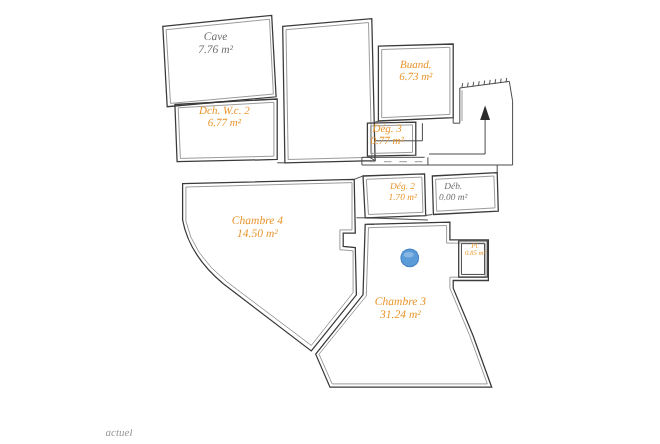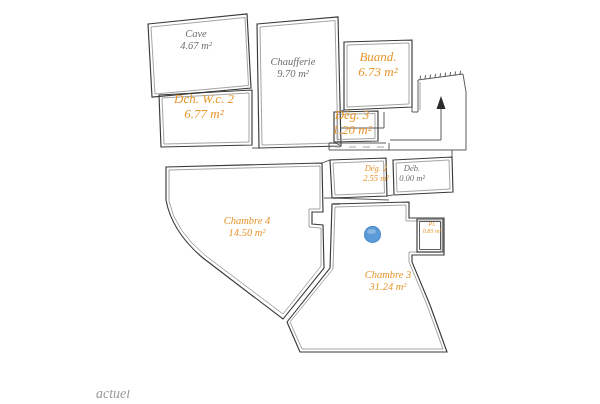--- a/index.html
+++ b/index.html
@@ -64,23 +64,23 @@
   }
   .room-label .lbl-name {
     display: block;
   }
   .room-label .lbl-area {
     display: block;
   }
   .label-gray { color: #6f6f6f; }
   .label-orange { color: #e8962e; }
   .sz-11 { font-size: 10.5px; }
-  .sz-10 { font-size: 13px; }
+  .sz-10 { font-size: 10px; }
   .sz-9  { font-size: 8.5px; }
-  .sz-8  { font-size: 13px; }
+  .sz-8  { font-size: 10px; }
   .sz-7  { font-size: 6.2px; }
   #position-marker {
     position: absolute;
     width: 17px;
     height: 17px;
     border-radius: 50%;
     background: #5b9bd8;
     box-shadow: 0 0 0 1px rgba(60,120,190,0.55) inset;
     pointer-events: none;
   }
@@ -92,21 +92,21 @@
     width: 9px;
     height: 5px;
     border-radius: 50%;
     background: rgba(255,255,255,0.28);
   }
   #footer-caption {
     position: absolute;
     left: 96px;
     top: 390px;
     font-family: "Liberation Serif", "DejaVu Serif", serif;
-    font-size: 14px;
+    font-size: 10px;
     font-style: italic;
     color: #9a9a9a;
     white-space: nowrap;
     overflow: hidden;
     height: 9px;
     line-height: 7px;
   }
 </style>
 </head>
 <body>
@@ -215,64 +215,60 @@
     </g>
 
     <g>
       <path class="wall-faint" d="M 150,380 L 158,380" opacity="0.0"></path>
     </g>
 
   </svg>
 
   <div class="room-label label-gray sz-11" style="left: 196px; top: 40px; transform: translate(-50%, -50%); position: absolute;">
     <span class="lbl-name">Cave</span>
-    <span class="lbl-area">4.67 m²</span>
+    <span class="lbl-area">7.76 m²</span>
   </div>
 
   <div class="room-label label-orange sz-10" style="position: absolute; left: 204px; top: 107px; transform: translate(-50%, -50%);">
     <span class="lbl-name">Dch. W.c. 2</span>
     <span class="lbl-area">6.77 m²</span>
   </div>
 
-  <div class="room-label label-gray sz-11" style="position: absolute; left: 293px; top: 68px; transform: translate(-50%, -50%);">
-    <span class="lbl-name">Chaufferie</span>
-    <span class="lbl-area">9.70 m²</span>
-  </div>
 
   <div class="room-label label-orange sz-10" style="position: absolute; left: 378px; top: 65px; transform: translate(-50%, -50%);">
     <span class="lbl-name">Buand.</span>
     <span class="lbl-area">6.73 m²</span>
   </div>
 
   <div class="room-label label-orange sz-8" style="position: absolute; left: 352px; top: 123px; transform: translate(-50%, -50%);">
     <span class="lbl-name">Dég. 3</span>
-    <span class="lbl-area">1.20 m²</span>
-  </div>
-
-  <div class="room-label label-orange sz-9" style="position: absolute; left: 376px; top: 174px; transform: translate(-50%, -50%);">
+    <span class="lbl-area">0.77 m²</span>
+  </div>
+
+  <div class="room-label label-orange sz-9" style="position: absolute; left: 366px; top: 174px; transform: translate(-50%, -50%);">
     <span class="lbl-name">Dég. 2</span>
-    <span class="lbl-area">2.55 m²</span>
+    <span class="lbl-area">1.70 m²</span>
   </div>
 
   <div class="room-label label-gray sz-9" style="position: absolute; left: 412px; top: 174px; transform: translate(-50%, -50%);">
     <span class="lbl-name">Déb.</span>
     <span class="lbl-area">0.00 m²</span>
   </div>
 
-  <div class="room-label label-orange sz-11" style="position: absolute; left: 247px; top: 207px; transform: translate(-50%, -50%); margin-top: 20px;">
+  <div class="room-label label-orange sz-11" style="position: absolute; left: 234px; top: 207px; transform: translate(-50%, -50%);">
     <span class="lbl-name">Chambre 4</span>
     <span class="lbl-area">14.50 m²</span>
   </div>
 
   <div class="room-label label-orange sz-7" style="position: absolute; left: 432px; top: 228px; transform: translate(-50%, -50%);">
     <span class="lbl-name">Pl.</span>
     <span class="lbl-area">0.85 m²</span>
   </div>
 
-  <div class="room-label label-orange sz-11" style="position: absolute; left: 388px; top: 281px; transform: translate(-50%, -50%);">
+  <div class="room-label label-orange sz-11" style="position: absolute; left: 364px; top: 281px; transform: translate(-50%, -50%);">
     <span class="lbl-name">Chambre 3</span>
     <span class="lbl-area">31.24 m²</span>
   </div>
 
   <div id="position-marker" style="width: 17px; height: 17px; left: 363.5px; top: 225.5px; background: rgb(91, 155, 216);"></div>
 
   <div id="footer-caption">actuel</div>
 
 </div>
 

